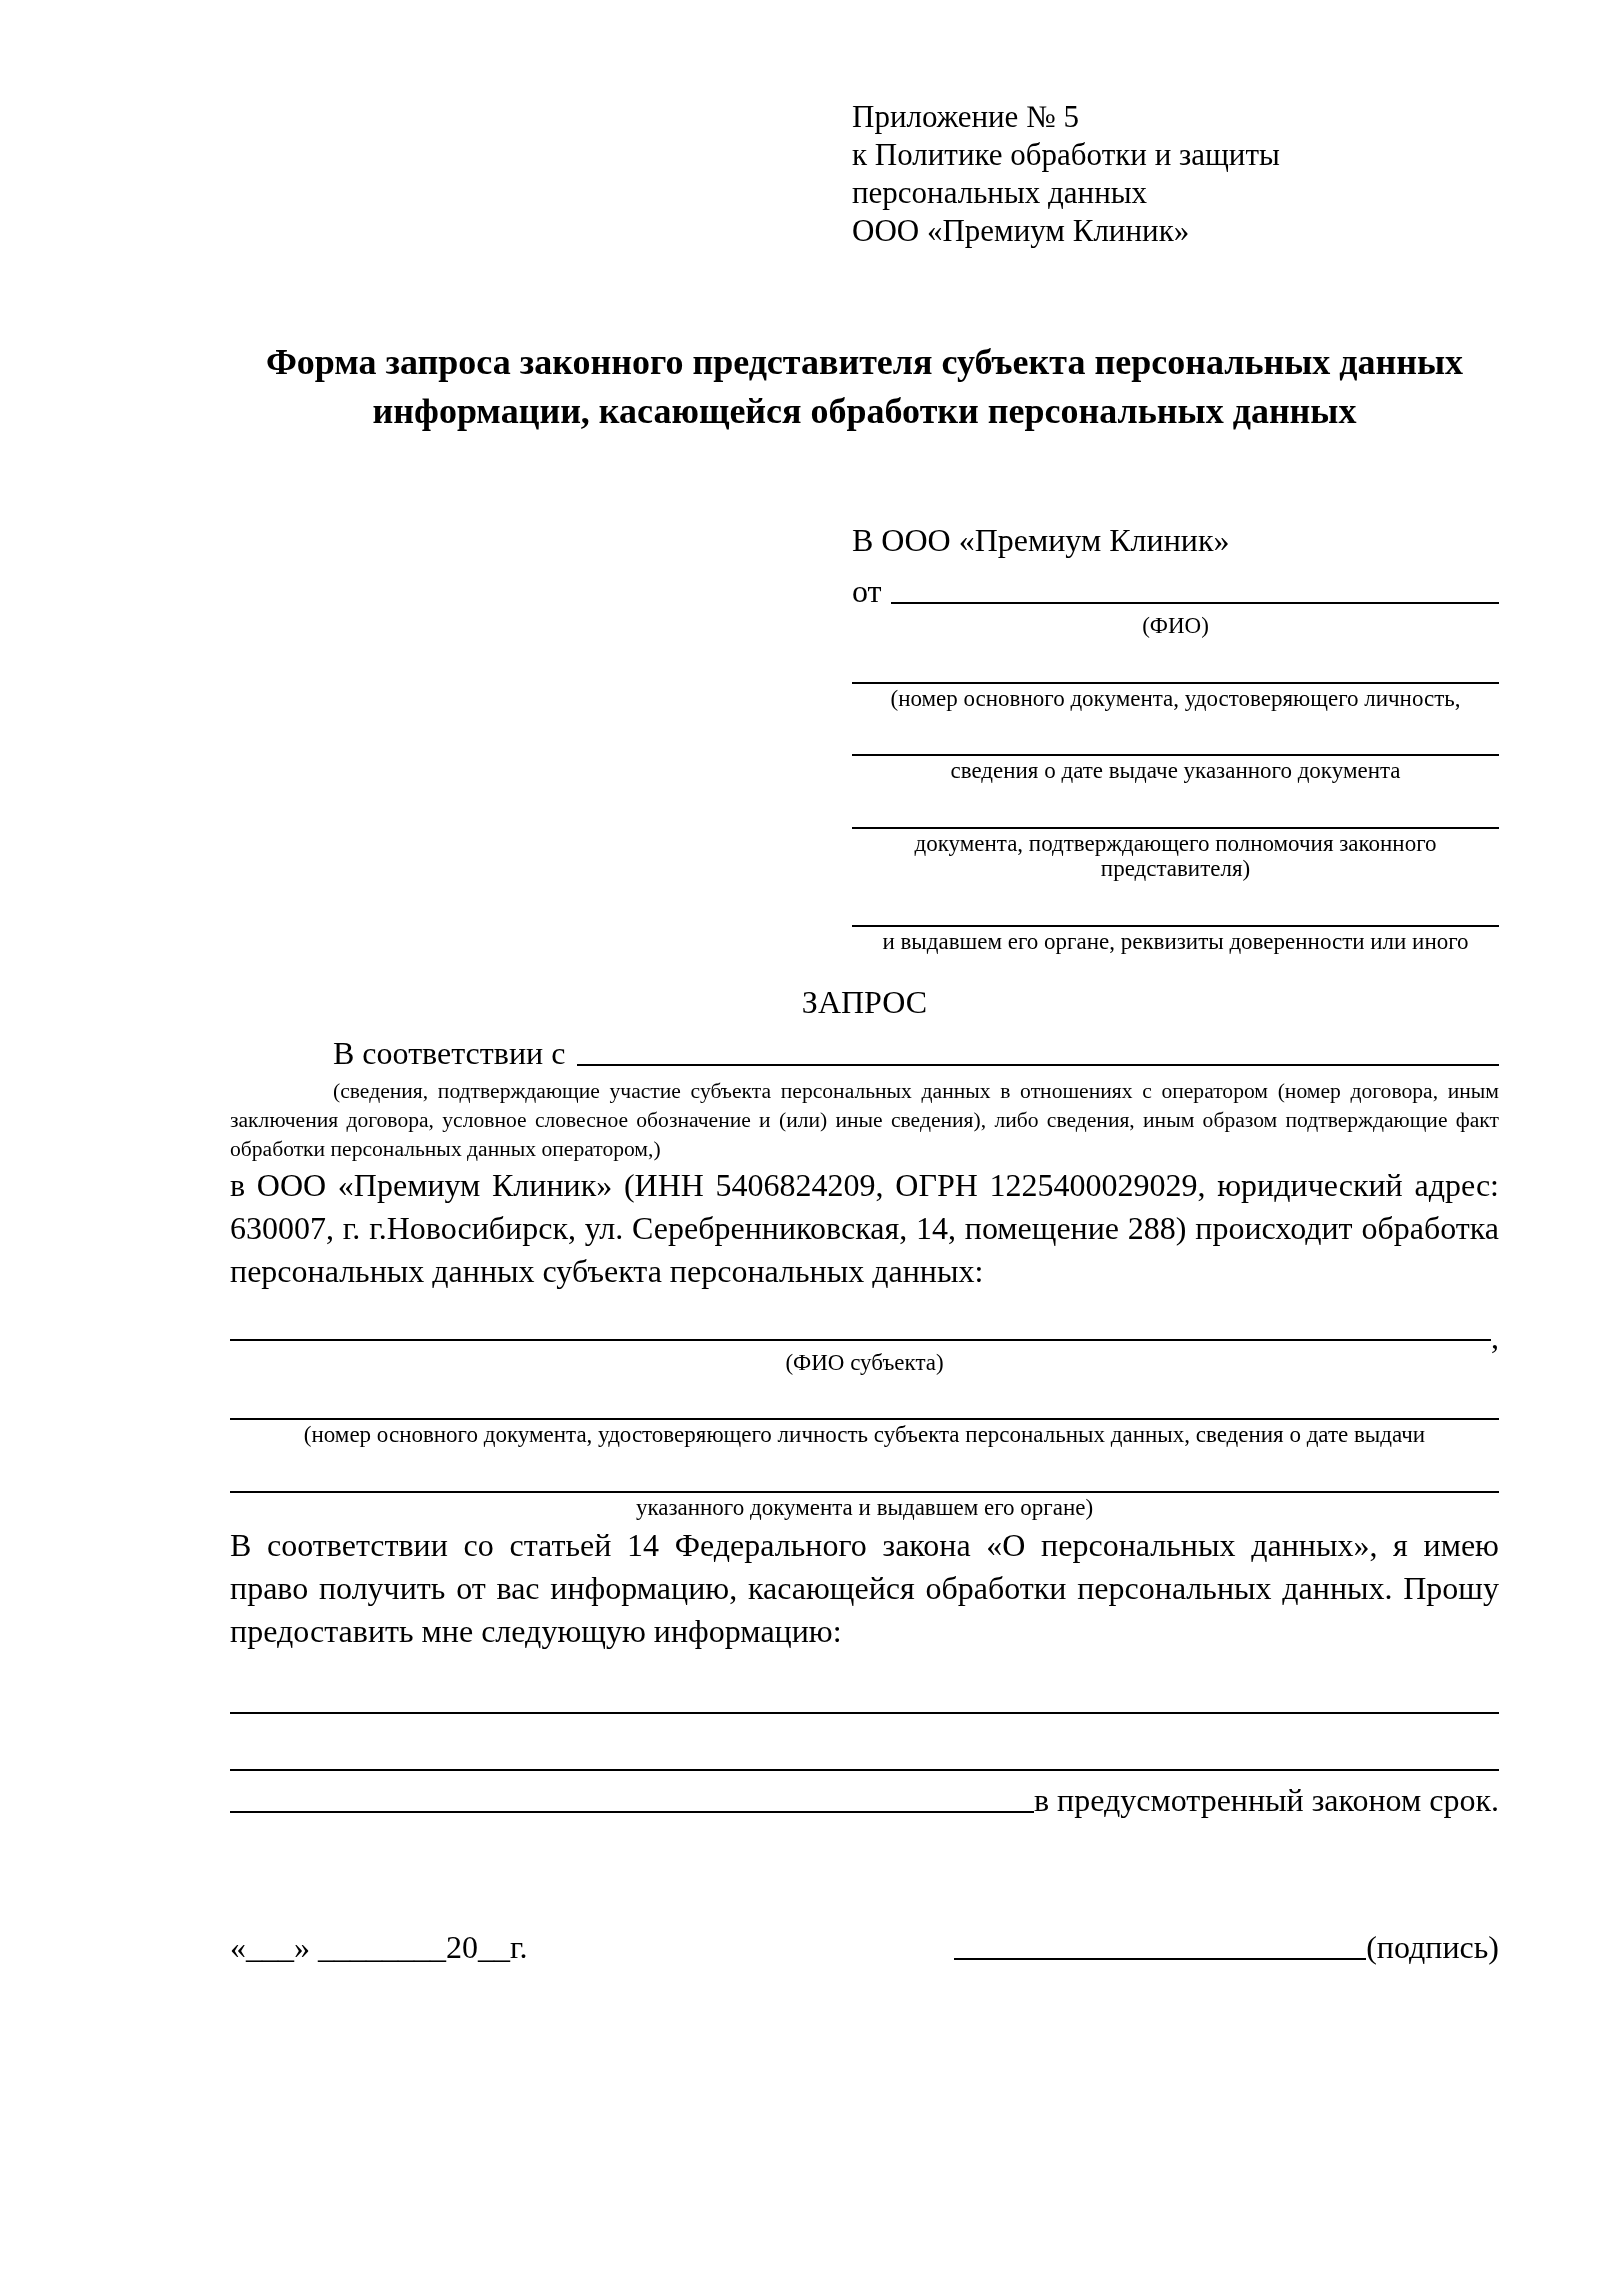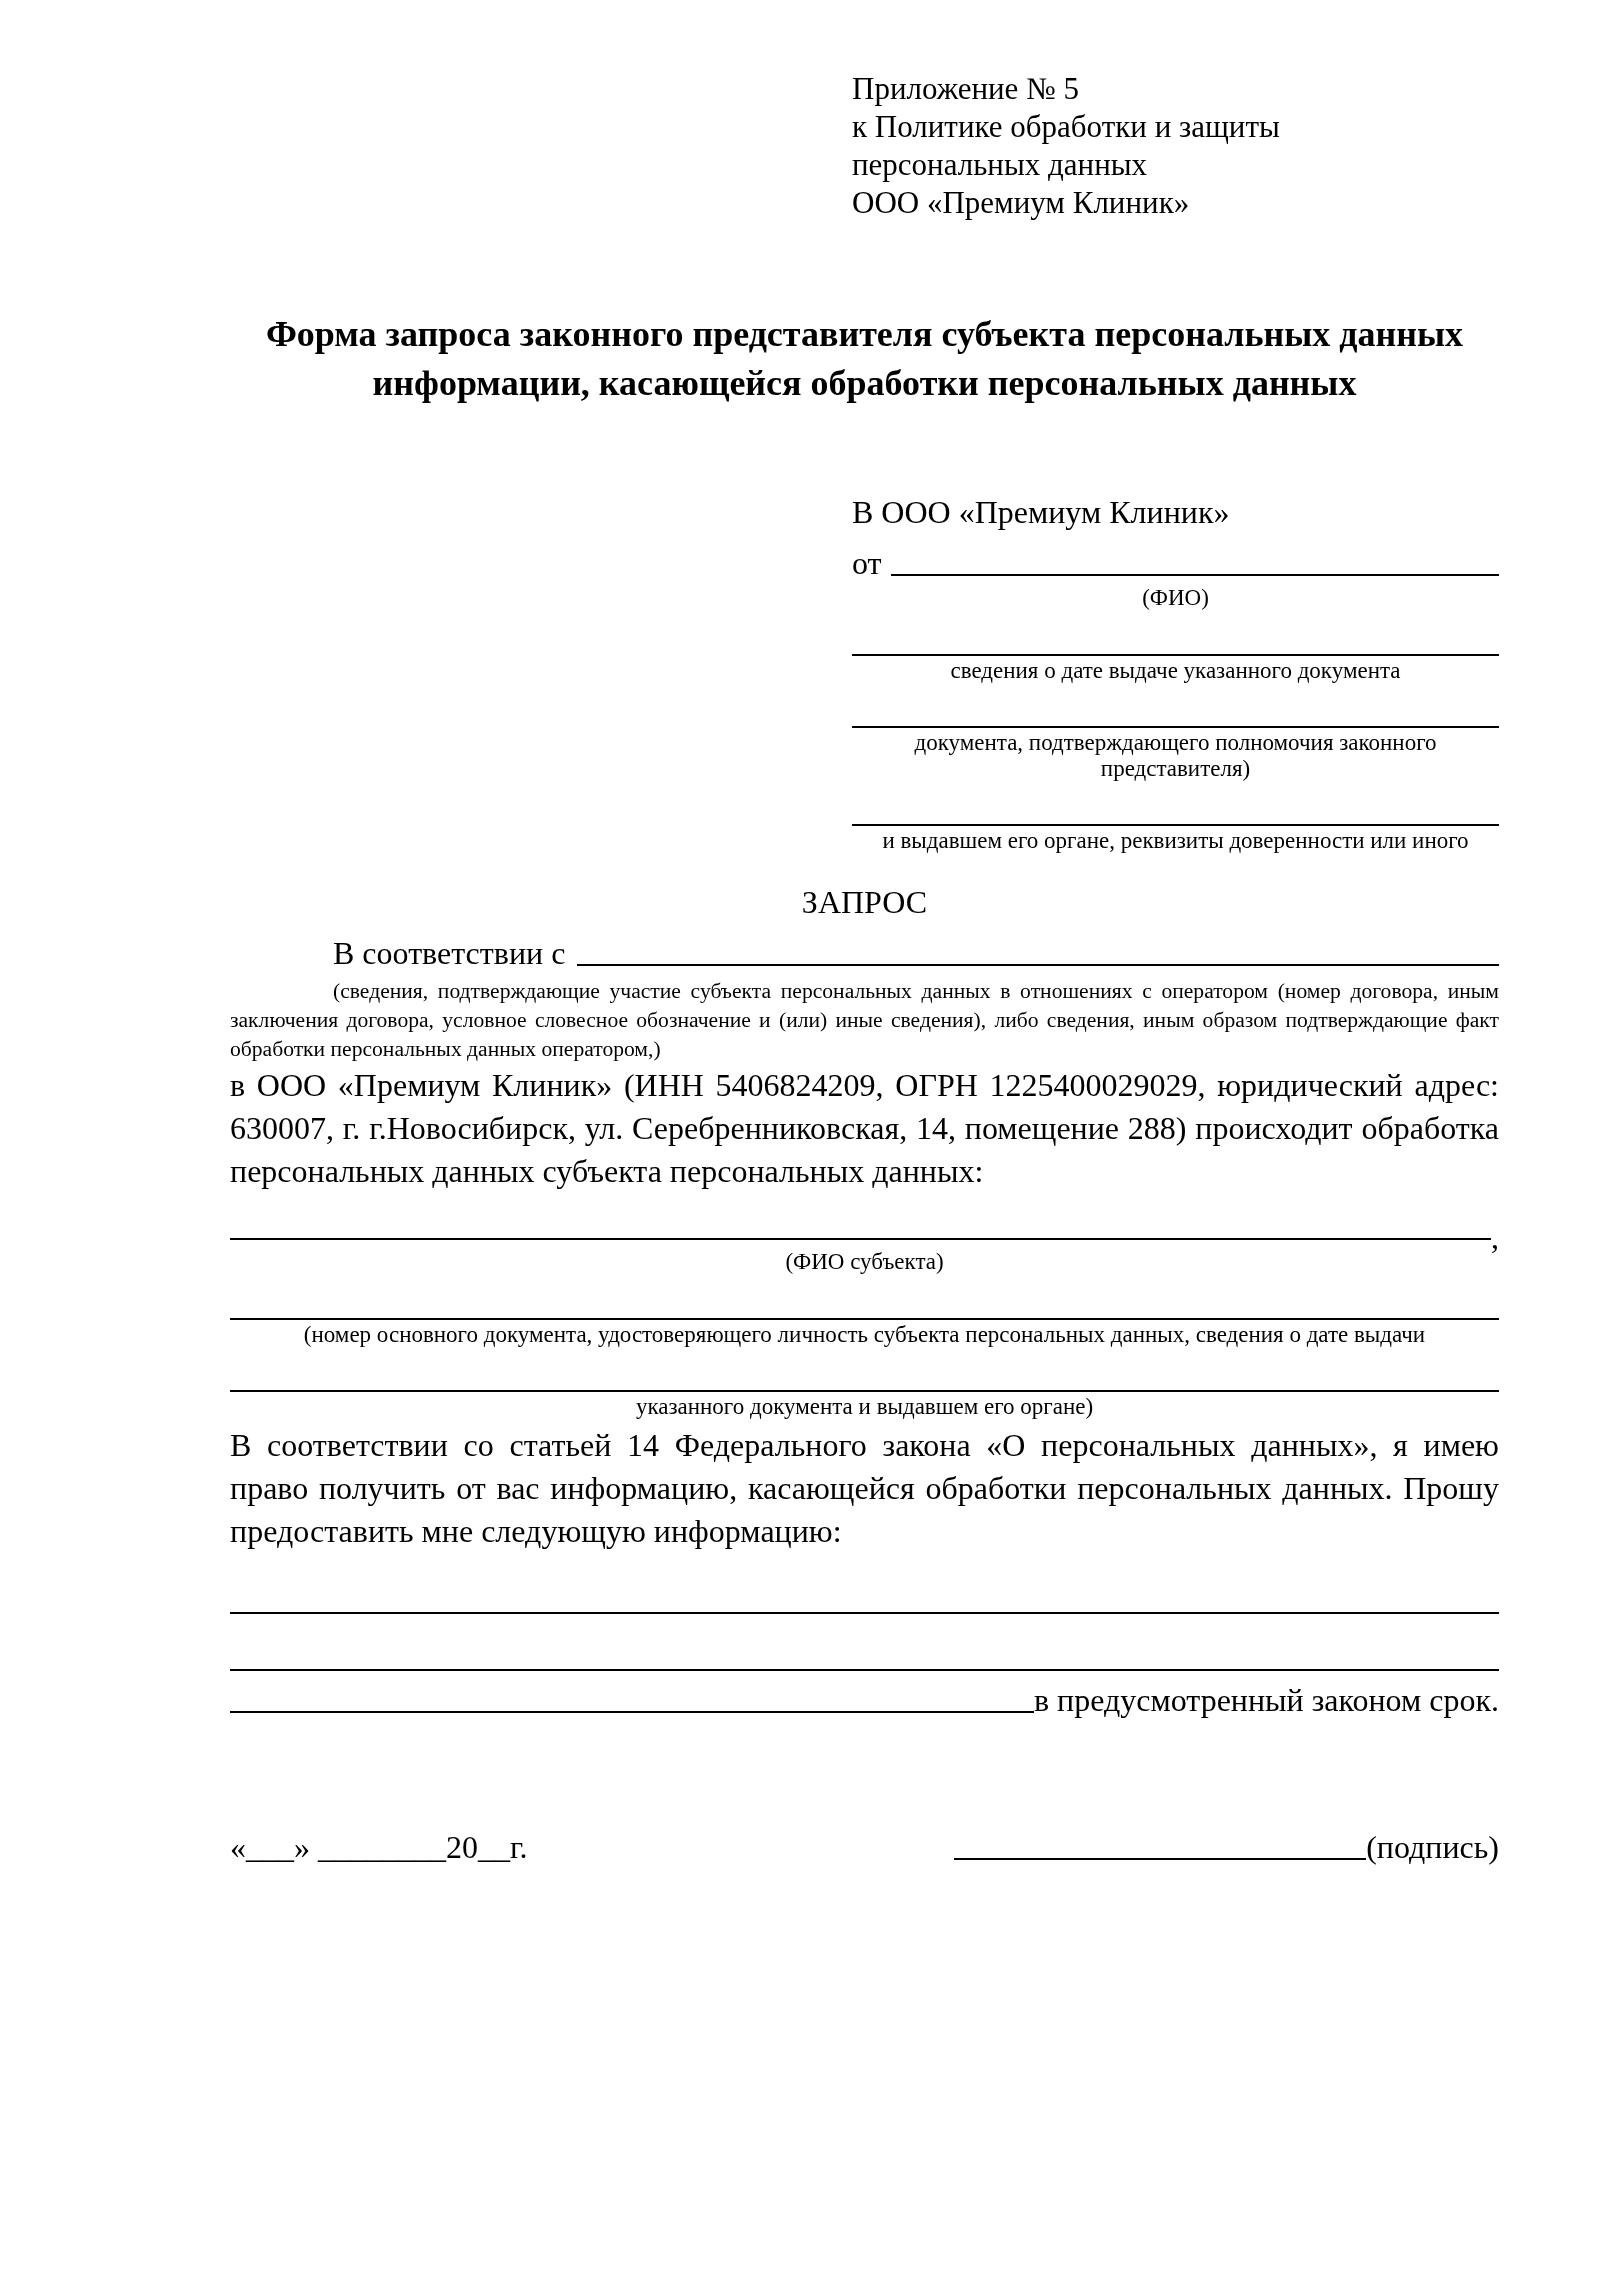--- a/index.html
+++ b/index.html
@@ -1,21 +1,21 @@
 <!DOCTYPE html>
 <html lang="ru"><head>
 <meta charset="utf-8">
 <style>
   html,body{margin:0;padding:0;background:#ffffff;}
   .sheet{
     width:1621px;height:2293px;box-sizing:border-box;position:relative;
     background:#ffffff;color:#000000;
     font-family:"Liberation Serif","DejaVu Serif",serif;
     font-size:32px;line-height:43px;
-    padding:70px 122px 0 230px;
+    padding:98px 122px 0 230px;
     overflow:hidden;
   }
   .appendix{margin-left:622px;font-size:31px;line-height:38px;}
   .title{
     margin:88px 0 0 0;text-align:center;font-weight:bold;
     font-size:36px;line-height:49px;
   }
   .recipient{margin-left:622px;margin-top:83px;}
   .row{display:flex;align-items:flex-end;margin-top:8px;}
   .flex1{flex:1;}
@@ -63,20 +63,24 @@
   <div class="recipient">
     <div>В ООО «Премиум Клиник»</div>
     <div class="row from-row">
       <span>от</span>
       <div class="fill-line flex1"></div>
     </div>
     <div class="caption">(ФИО)</div>
 
     <div class="field">
       <div class="fill-line"></div>
+      <div class="caption">(номер основного документа, удостоверяющего личность,</div>
+    </div>
+    <div class="field">
+      <div class="fill-line"></div>
       <div class="caption">сведения о дате выдаче указанного документа</div>
     </div>
     <div class="field">
       <div class="fill-line"></div>
       <div class="caption">документа, подтверждающего полномочия законного представителя)</div>
     </div>
     <div class="field">
       <div class="fill-line"></div>
       <div class="caption">и выдавшем его органе, реквизиты доверенности или иного</div>
     </div>

